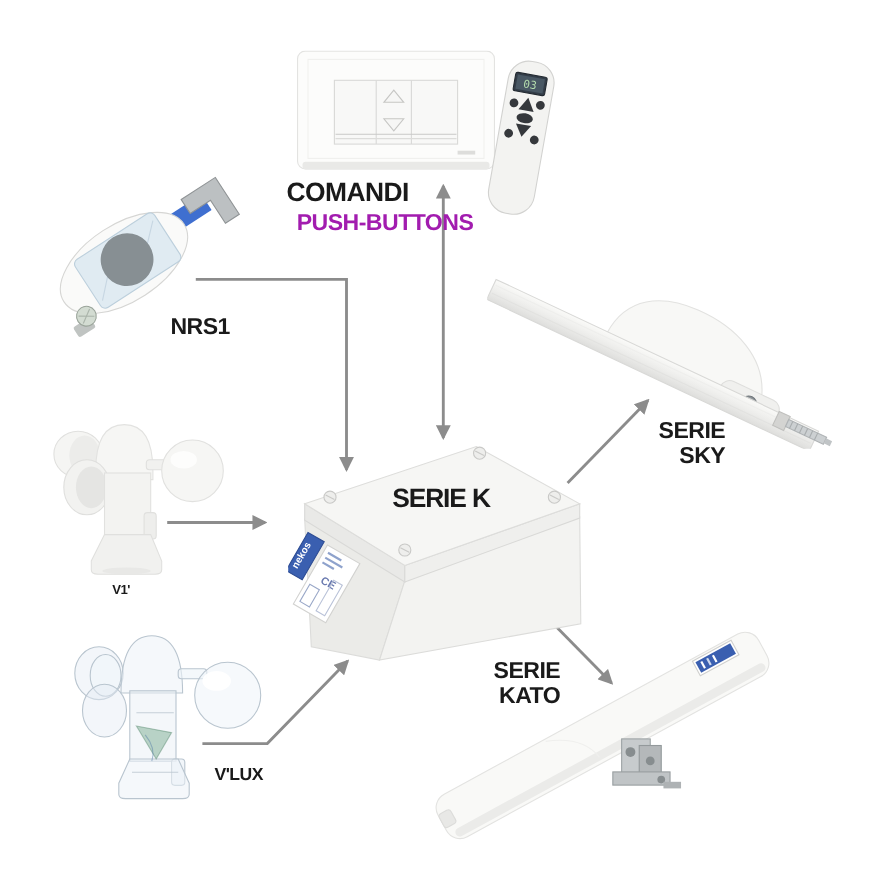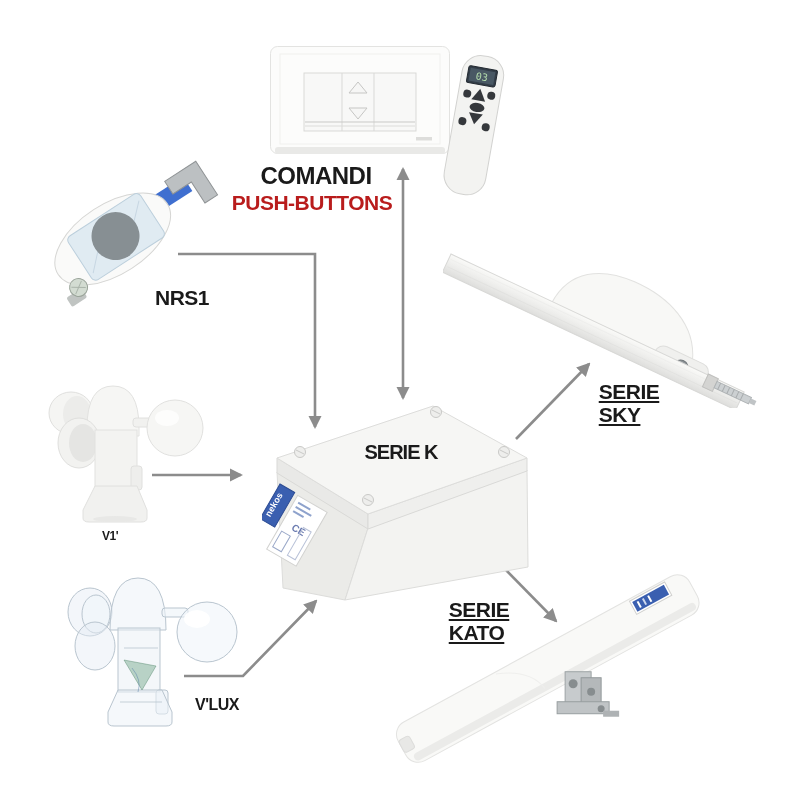--- a/index.html
+++ b/index.html
@@ -6,29 +6,29 @@
   .canvas{
     position:relative;width:800px;height:800px;background:#ffffff;overflow:hidden;
     font-family:"Liberation Sans","DejaVu Sans",sans-serif;
   }
   .dev{position:absolute;}
   .arrows{position:absolute;left:0;top:0;pointer-events:none;}
   .lbl{
     position:absolute;font-weight:bold;color:#1a1a1a;letter-spacing:-0.5px;
     white-space:nowrap;transform:translateX(-50%);line-height:1.1;
   }
-  .lbl.gray{color:#b91c1c;}
-  .lbl.two{text-align:left;text-decoration:underline;}
+  .lbl.gray{color:#a21caf;margin-left:38px;}
+  .lbl.two{text-align:right;}
   .lbl.two div{display:block;}
   #lbl-comandi{left:316px;top:163px;font-size:24px;}
   #lbl-push{left:312px;top:191px;font-size:21px;}
   #lbl-nrs1{left:182px;top:286px;font-size:21px;}
   #lbl-v1{left:110px;top:530px;font-size:12px;}
   #lbl-vlux{left:217px;top:696px;font-size:16px;}
-  #lbl-seriek{left:401px;top:441px;font-size:20px;letter-spacing:-1px;}
+  #lbl-seriek{left:401px;top:441px;font-size:24px;letter-spacing:-1px;}
   #lbl-sky{left:629px;top:380px;font-size:21px;}
   #lbl-kato{left:479px;top:598px;font-size:21px;}
 </style>
 </head>
 <body>
 
 <div class="canvas">
 
   <svg class="arrows" width="800" height="800" viewBox="0 0 800 800">
     <defs>

